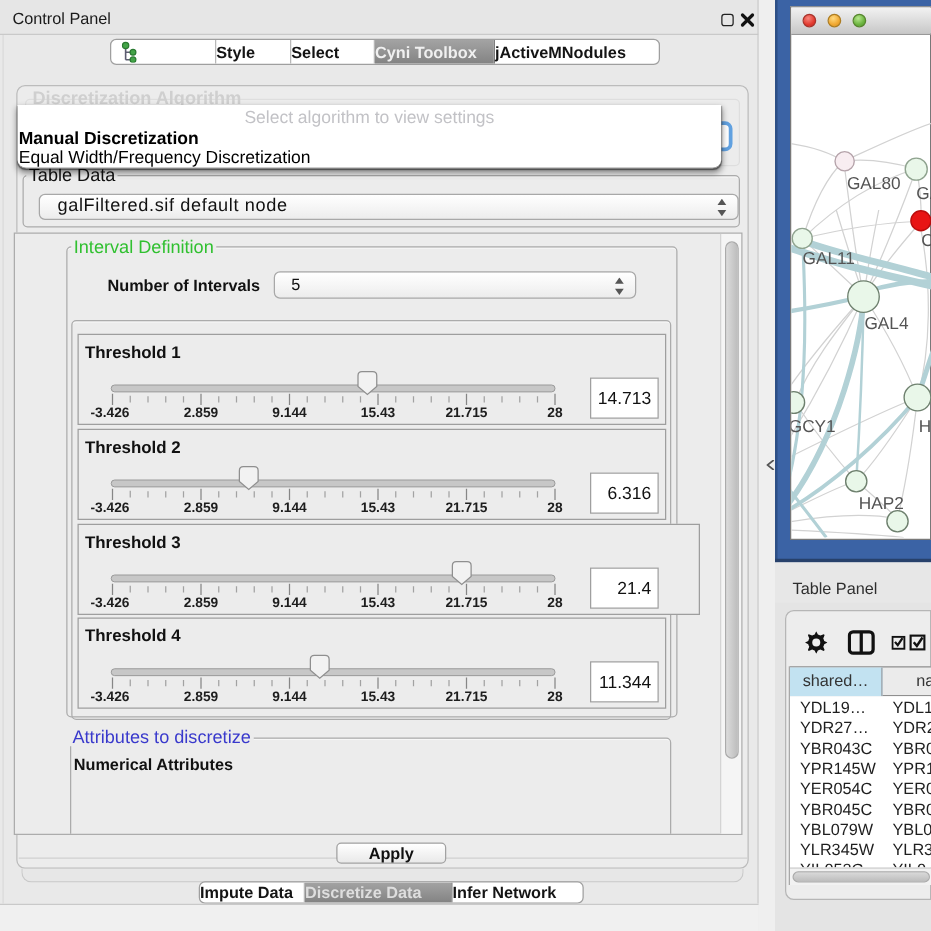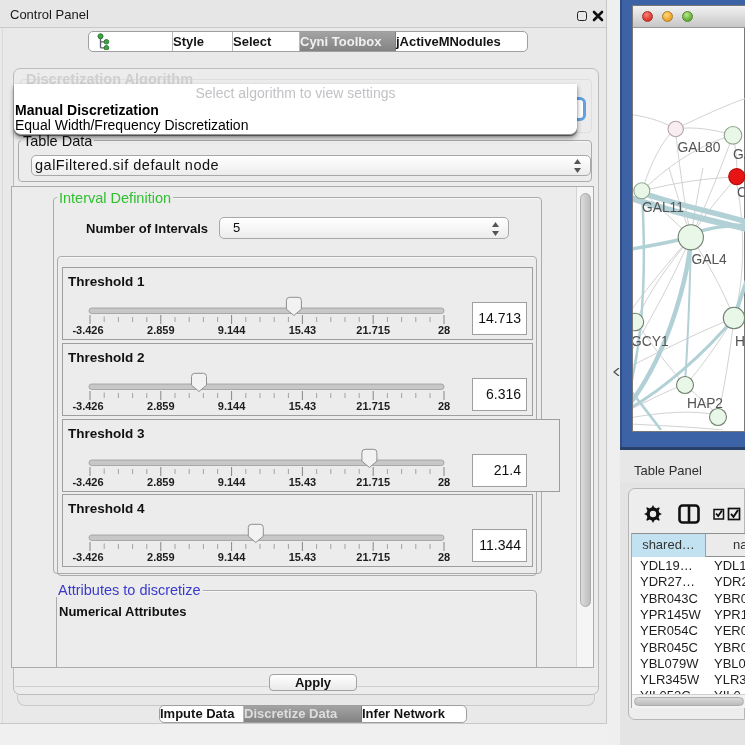--- a/index.html
+++ b/index.html
@@ -48,21 +48,21 @@
 
 <div class="abs" style="left:13px;top:68px;width:586px;height:627px;background:#ececec;border:1px solid #bcbcbc;border-radius:7px"></div>
 
 <div class="abs" style="left:20px;top:79px;width:572px;height:54px;border:1px solid #dedede;border-radius:4px"></div>
 <div class="abs" style="left:26px;top:71px;font-size:14.5px;font-weight:bold;color:#cfcfcf">Discretization Algorithm</div>
 
 <div class="abs" style="left:566px;top:97px;width:20px;height:24px;background:#fff;border:3px solid #61a1e0;border-radius:6px"></div>
 
 <div class="grp abs" style="left:18px;top:140px;width:574px;height:42px"></div>
 <div class="glab abs" style="left:21px;top:135px;color:#111">Table Data</div>
-<div class="combo abs" style="left:31px;top:155px;width:560px;height:21px;line-height:19px;padding-left:3px;font-size:14.5px;letter-spacing:0.5px">galFiltered.sif default node
+<div class="combo abs" style="left:31px;top:155px;width:560px;height:21px;line-height:19px;padding-left:14px;font-size:14.5px;letter-spacing:0.5px">galFiltered.sif default node
 <svg style="position:absolute;right:8px;top:3px" width="9" height="14" viewBox="0 0 9 14">
       <path d="M4.5 0 L8 5 H1 Z" fill="#555"></path>
       <path d="M4.5 14 L1 9 H8 Z" fill="#555"></path>
     </svg></div>
 
 <div class="abs" style="left:14px;top:84px;width:563px;height:51px;background:#fff;border-radius:0 0 7px 7px;box-shadow:0 3px 5px rgba(0,0,0,.45),0 1px 1px rgba(0,0,0,.5);border-bottom:1px solid #9a9a9a">
  <div style="position:absolute;left:0;top:1px;width:100%;text-align:center;font-size:14px;color:#c2c2c6">Select algorithm to view settings</div>
  <div style="position:absolute;left:1px;top:19px;font-size:14px;line-height:14px;font-weight:bold;color:#000">Manual Discretization</div>
  <div style="position:absolute;left:1px;top:33.5px;font-size:14px;line-height:14px;color:#000">Equal Width/Frequency Discretization</div>
 </div>

